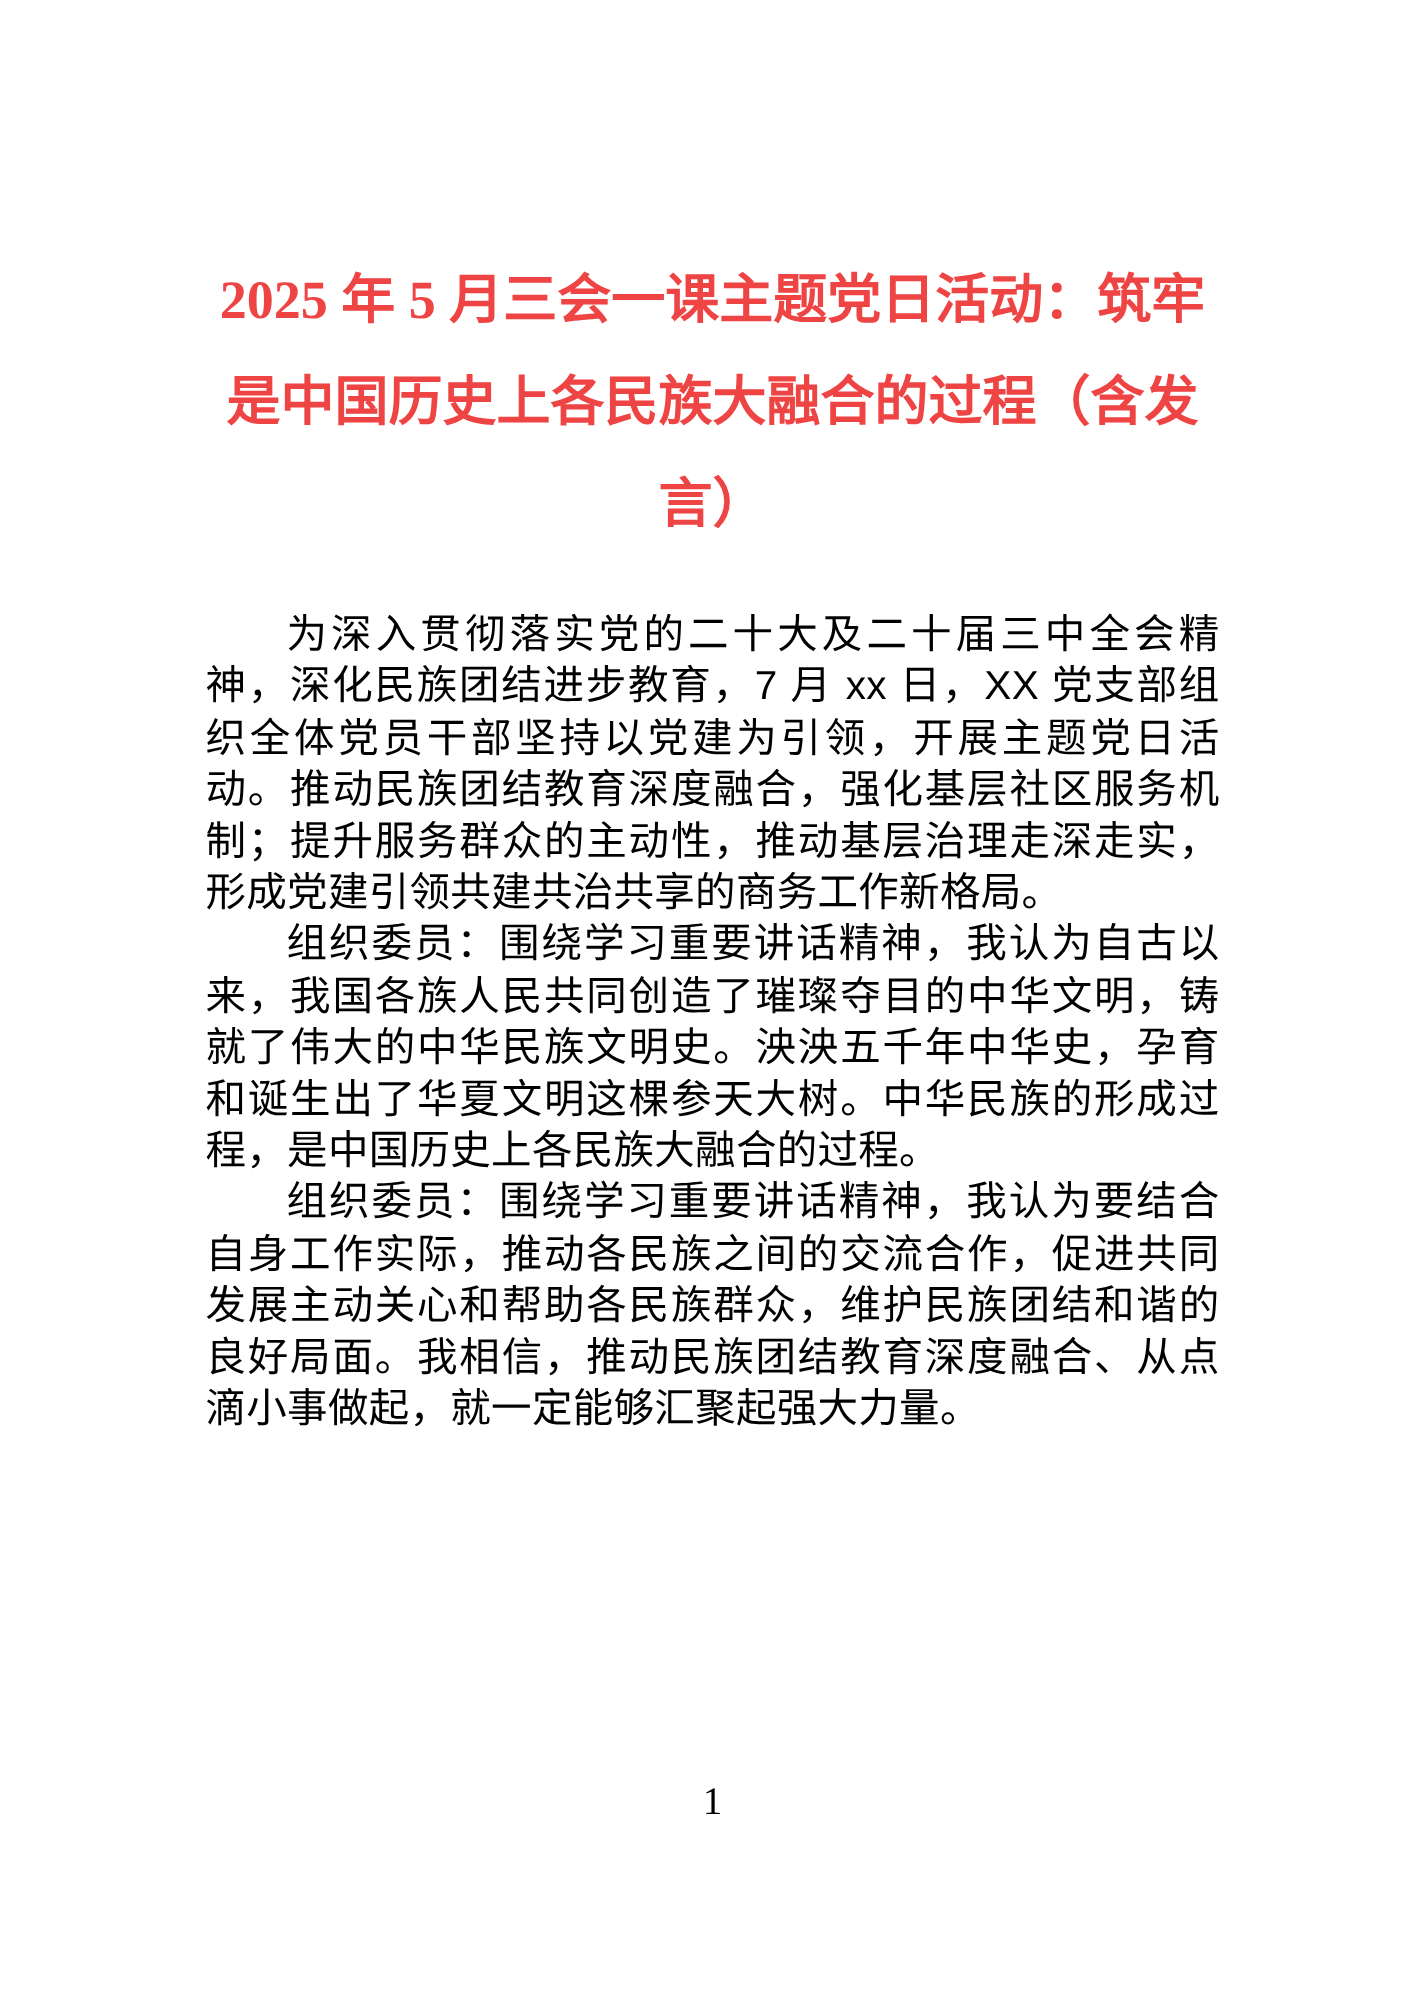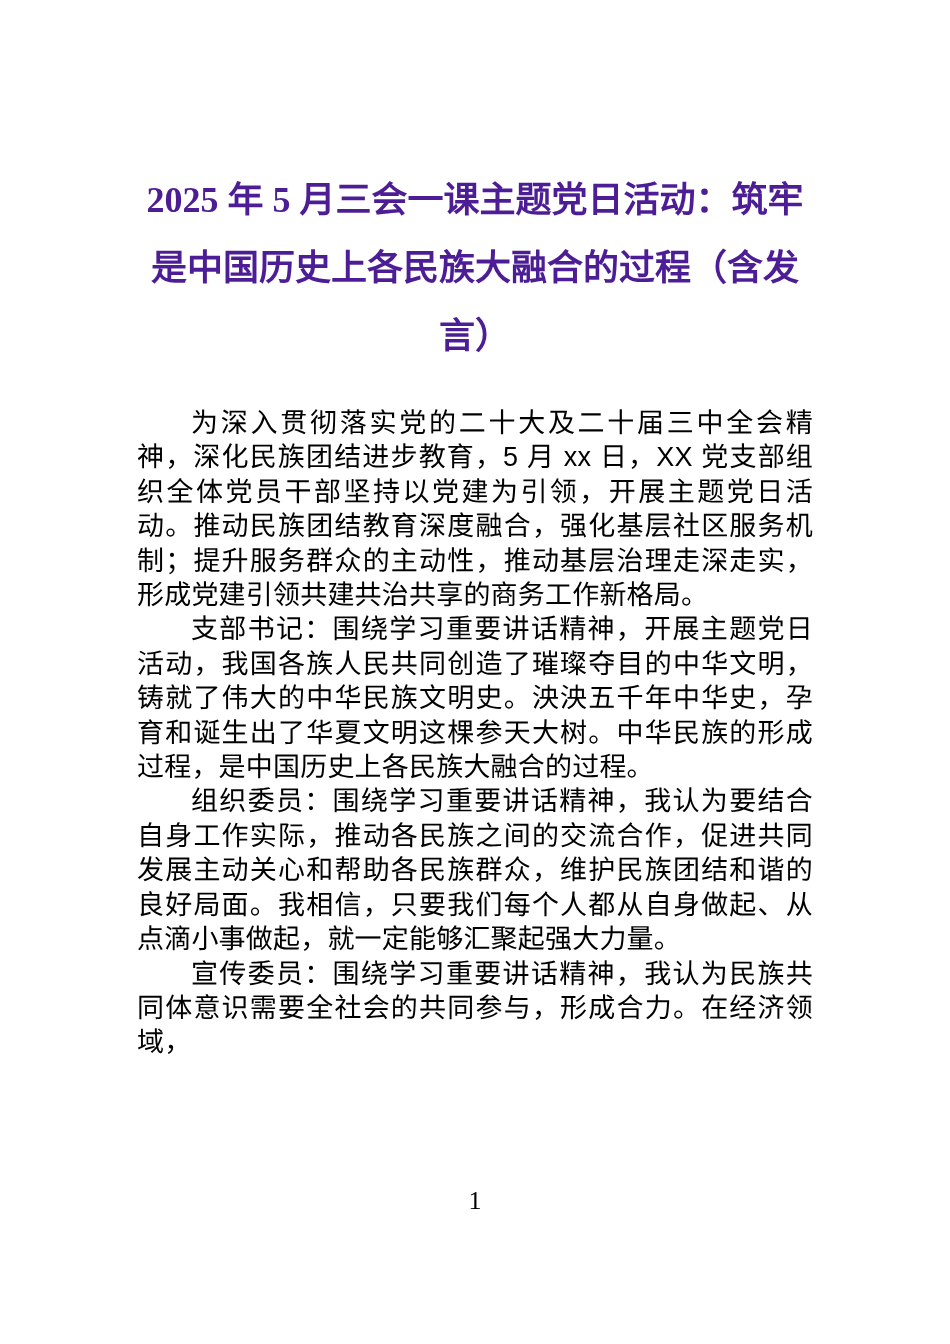--- a/index.html
+++ b/index.html
@@ -23,21 +23,21 @@
   }
   .doc-title {
     margin: 0 auto;
     padding-top: 166px;
     width: 720px;
     text-align: center;
     font-family: "Liberation Serif", serif;
     font-weight: 700;
     font-size: 36px;
     line-height: 68px;
-    color: #4c1d95;
+    color: #ef4444;
   }
   .title-line {
     display: block;
     white-space: nowrap;
   }
   .doc-body {
     width: 676px;
     margin: 36px auto 0 auto;
     font-size: 27px;
     line-height: 34.4px;
@@ -65,21 +65,20 @@
 
 <div class="page">
 
   <h1 class="doc-title">
     <span class="title-line">2025 年 5 月三会一课主题党日活动：筑牢</span>
     <span class="title-line">是中国历史上各民族大融合的过程（含发</span>
     <span class="title-line">言）</span>
   </h1>
 
   <div class="doc-body">
-    <p>为深入贯彻落实党的二十大及二十届三中全会精神，深化民族团结进步教育，5 月 xx 日，XX 党支部组织全体党员干部坚持以党建为引领，开展主题党日活动。推动民族团结教育深度融合，强化基层社区服务机制；提升服务群众的主动性，推动基层治理走深走实，形成党建引领共建共治共享的商务工作新格局。</p>
-    <p>支部书记：围绕学习重要讲话精神，开展主题党日活动，我国各族人民共同创造了璀璨夺目的中华文明，铸就了伟大的中华民族文明史。泱泱五千年中华史，孕育和诞生出了华夏文明这棵参天大树。中华民族的形成过程，是中国历史上各民族大融合的过程。</p>
-    <p>组织委员：围绕学习重要讲话精神，我认为要结合自身工作实际，推动各民族之间的交流合作，促进共同发展主动关心和帮助各民族群众，维护民族团结和谐的良好局面。我相信，只要我们每个人都从自身做起、从点滴小事做起，就一定能够汇聚起强大力量。</p>
-    <p>宣传委员：围绕学习重要讲话精神，我认为民族共同体意识需要全社会的共同参与，形成合力。在经济领域，</p>
+    <p>为深入贯彻落实党的二十大及二十届三中全会精神，深化民族团结进步教育，7 月 xx 日，XX 党支部组织全体党员干部坚持以党建为引领，开展主题党日活动。推动民族团结教育深度融合，强化基层社区服务机制；提升服务群众的主动性，推动基层治理走深走实，形成党建引领共建共治共享的商务工作新格局。</p>
+    <p>组织委员：围绕学习重要讲话精神，我认为自古以来，我国各族人民共同创造了璀璨夺目的中华文明，铸就了伟大的中华民族文明史。泱泱五千年中华史，孕育和诞生出了华夏文明这棵参天大树。中华民族的形成过程，是中国历史上各民族大融合的过程。</p>
+    <p>组织委员：围绕学习重要讲话精神，我认为要结合自身工作实际，推动各民族之间的交流合作，促进共同发展主动关心和帮助各民族群众，维护民族团结和谐的良好局面。我相信，推动民族团结教育深度融合、从点滴小事做起，就一定能够汇聚起强大力量。</p>
   </div>
 
   <div class="page-number">1</div>
 
 </div>
 
 </body></html>

